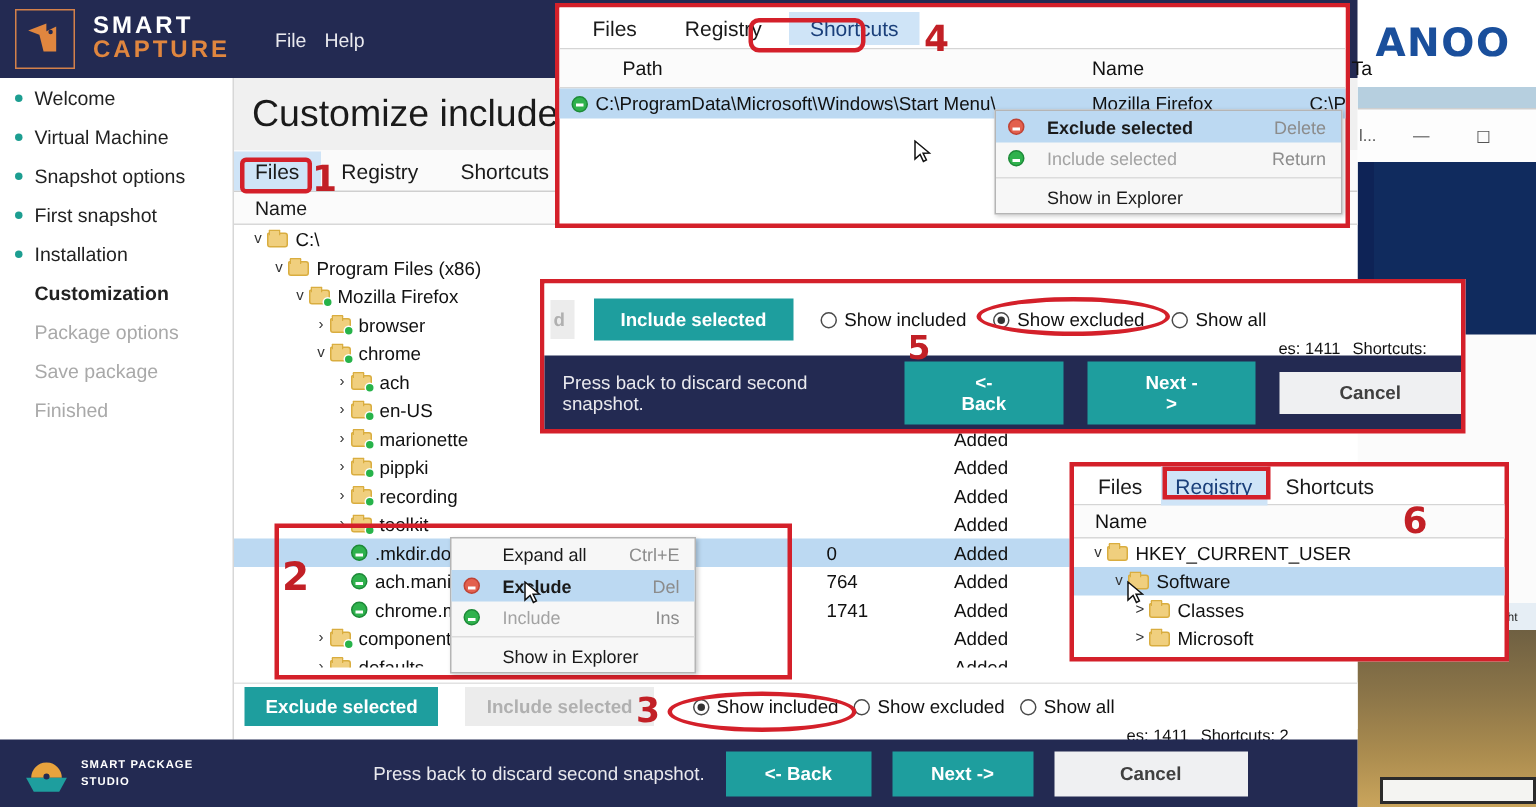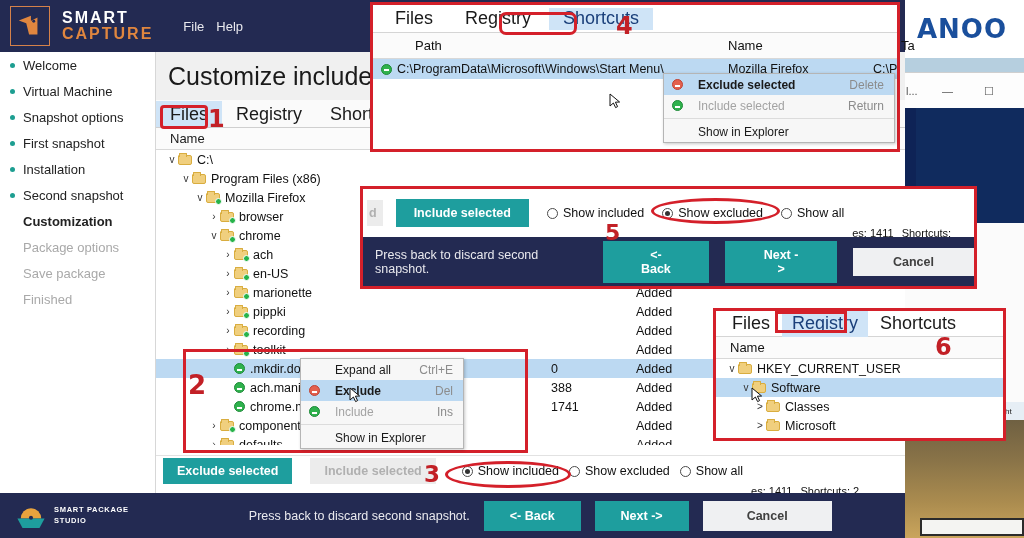--- a/index.html
+++ b/index.html
@@ -71,21 +71,21 @@
   #content{ position:absolute; left:156px; top:52px; width:749px; height:441px; background:#fff; }
   #page-title{
     position:absolute; left:0; top:0; width:749px; height:48px; background:#f0f0f0;
     display:flex; align-items:center; padding-left:12px;
     font-size:25px; color:#1a1a1a; font-weight:normal;
   }
   .tabstrip{
     position:absolute; left:0; top:48px; width:749px; height:28px;
     border-bottom:1px solid #cfcfcf; background:#fafafa; display:flex; align-items:flex-end;
   }
-  .tab{ height:26px; padding:0 14px; display:flex; align-items:center; font-size:18px; color:#1a1a1a; }
+  .tab{ height:26px; padding:0 14px; display:flex; align-items:center; font-size:14px; color:#1a1a1a; }
   .tab.sel{ background:#cfe4f7; }
   .colhead{
     position:absolute; left:0; top:76px; width:749px; height:22px; background:#fbfbfb;
     border-bottom:1px solid #d8d8d8; font-size:13px; color:#1a1a1a;
   }
   .colhead .c{ position:absolute; top:3px; }
 
   .treewrap{ position:absolute; left:0; top:98px; width:749px; height:295px; overflow:hidden; }
   .row{ position:relative; height:19px; font-size:12.5px; color:#111; display:flex; align-items:center; }
   .row.sel{ background:#bcd9f2; }
@@ -244,24 +244,20 @@
       <span>Snapshot options</span>
       </div>
     <div class="side-item">
       <span class="dot"></span>
       <span>First snapshot</span>
       </div>
     <div class="side-item">
       <span class="dot"></span>
       <span>Installation</span>
       </div>
-    <div class="side-item">
-      <span class="dot"></span>
-      <span>Second snapshot</span>
-      </div>
     <div class="side-item active">
       <span>Customization</span>
       </div>
     <div class="side-item dim">
       <span>Package options</span>
       </div>
     <div class="side-item dim">
       <span>Save package</span>
       </div>
     <div class="side-item dim">
@@ -380,21 +376,21 @@
           <span class="chev"></span>
           <span class="greendot"></span>
           <span>.mkdir.done</span>
           <span class="rowsize">0</span>
           <span class="rowstate">Added</span>
         </div>
         <div class="row" style="padding-left: 66px;">
           <span class="chev"></span>
           <span class="greendot"></span>
           <span>ach.manifest</span>
-          <span class="rowsize">388</span>
+          <span class="rowsize">764</span>
           <span class="rowstate">Added</span>
         </div>
         <div class="row" style="padding-left: 66px;">
           <span class="chev"></span>
           <span class="greendot"></span>
           <span>chrome.manifest</span>
           <span class="rowsize">1741</span>
           <span class="rowstate">Added</span>
         </div>
         <div class="row" style="padding-left: 52px;">

